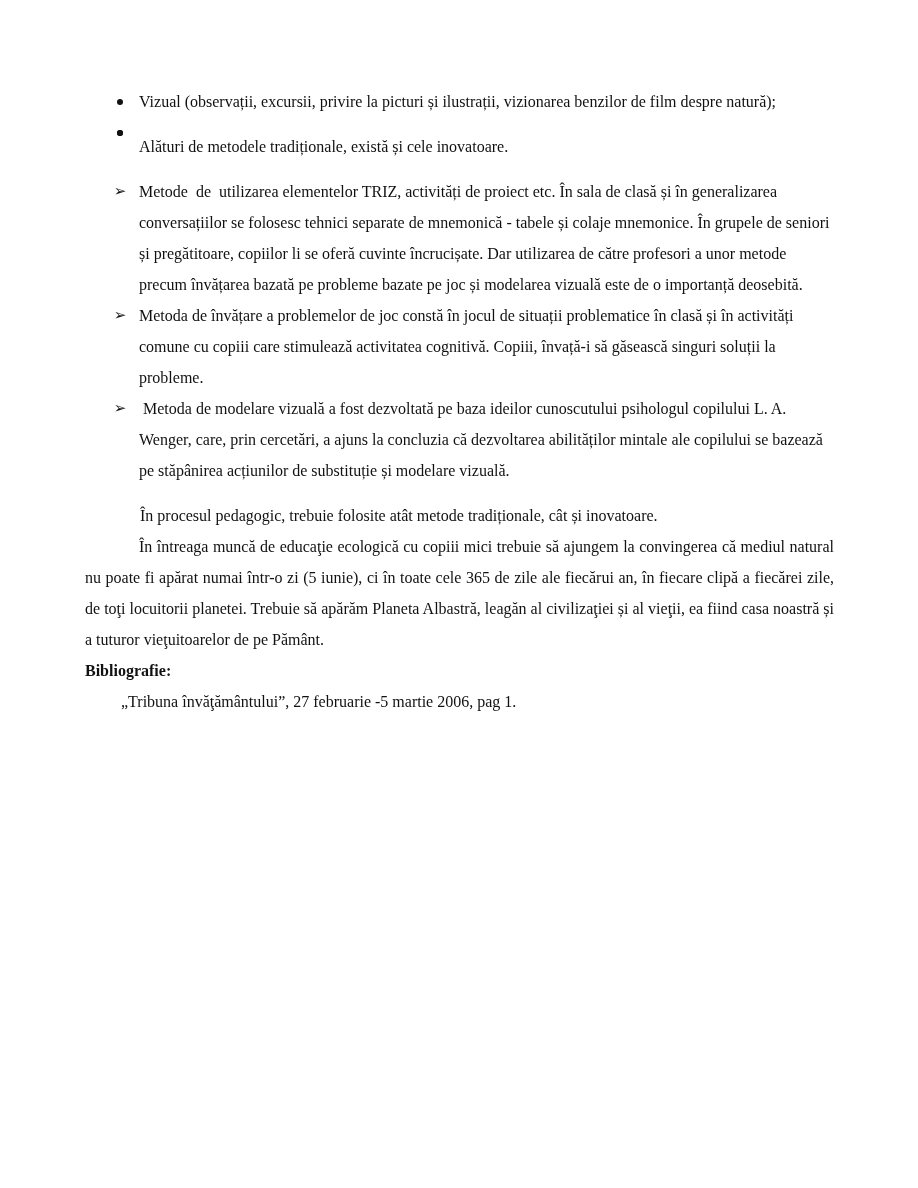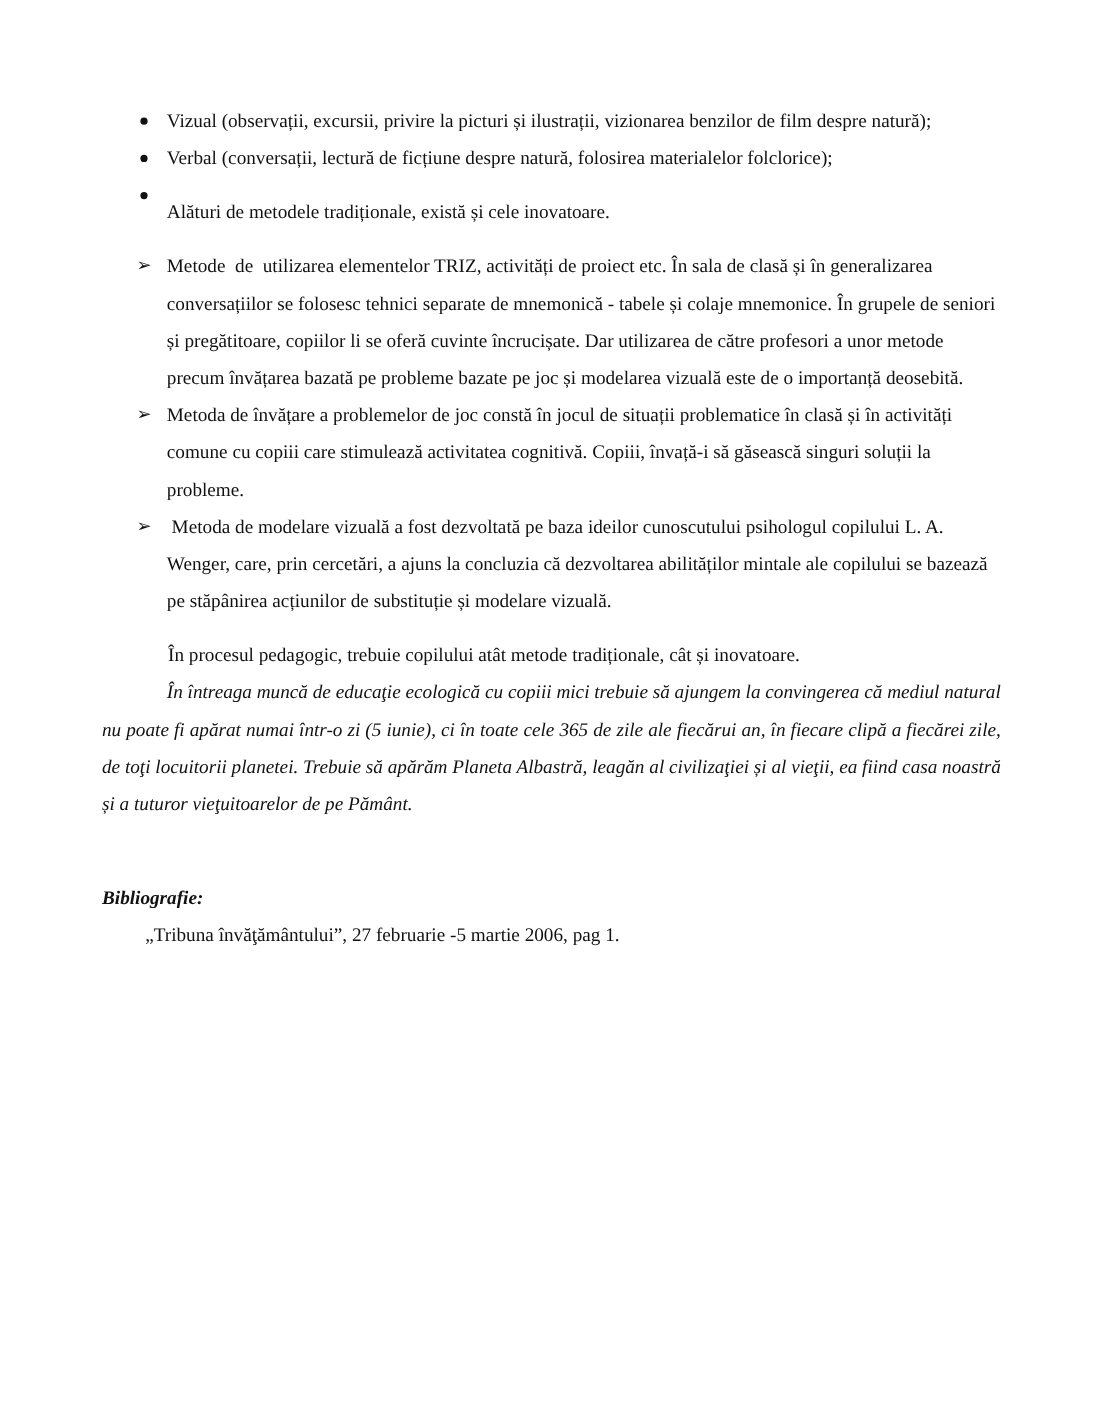--- a/index.html
+++ b/index.html
@@ -8,38 +8,37 @@
   .page { position: absolute; left: 85px; top: 86px; width: 749px; }
   .list { margin: 0; padding: 0; list-style: none; font-family: Liberation Serif, serif; }
   .item { position: relative; padding-left: 54px; line-height: 31px; }
   .bullet { position: absolute; left: 28px; top: 0; width: 14px; text-align: center; }
   .dot { display: inline-block; width: 6px; height: 6px; border-radius: 50%; background: #111; vertical-align: middle; margin-top: -3px; }
   .arrow { font-size: 15px; }
   .p-indent54 { padding-left: 54px; line-height: 31px; }
   .gap1 { height: 14px; }
   .gap2 { height: 14px; }
   .just { text-align: justify; line-height: 31px; }
-  .first-indent { text-indent: 54px; font-style: italic; }
+  .first-indent { text-indent: 54px; }
   .first-indent55 { text-indent: 55px; }
-  .biblio-title { font-weight: bold; font-style: italic; line-height: 31px; margin-top: 47px; }
+  .biblio-title { font-weight: bold; line-height: 31px; }
   .biblio-item { padding-left: 36px; line-height: 31px; }
 </style>
 </head>
 <body>
 
 <div class="page">
 
   <ul class="list">
     <li class="item">
       <span class="bullet"><span class="dot"></span></span>
       <span>Vizual (observații, excursii, privire la picturi și ilustrații, vizionarea benzilor de film despre natură);</span>
     </li>
     <li class="item">
       <span class="bullet"><span class="dot"></span></span>
-      <span>Verbal (conversații, lectură de ficțiune despre natură, folosirea materialelor folclorice);</span>
     </li>
     <li class="item">
       <span class="bullet"><span class="dot"></span></span>
     </li>
   </ul>
 
   <div class="gap1"></div>
   <div class="p-indent54">Alături de metodele tradiționale, există și cele inovatoare.</div>
   <div class="gap2"></div>
 
@@ -52,21 +51,21 @@
       <span class="bullet arrow">➢</span>
       <span>Metoda de învățare a problemelor de joc constă în jocul de situații problematice în clasă și în activități comune cu copiii care stimulează activitatea cognitivă. Copiii, învață-i să găsească singuri soluții la probleme.</span>
     </li>
     <li class="item">
       <span class="bullet arrow">➢</span>
       <span style="white-space: pre-wrap;"> Metoda de modelare vizuală a fost dezvoltată pe baza ideilor cunoscutului psihologul copilului L. A. Wenger, care, prin cercetări, a ajuns la concluzia că dezvoltarea abilităților mintale ale copilului se bazează pe stăpânirea acțiunilor de substituție și modelare vizuală.</span>
     </li>
   </ul>
 
   <div class="gap2"></div>
-  <div class="just first-indent55">În procesul pedagogic, trebuie copilului atât metode tradiționale, cât și inovatoare.</div>
+  <div class="just first-indent55">În procesul pedagogic, trebuie folosite atât metode tradiționale, cât și inovatoare.</div>
   <div class="just first-indent">În întreaga muncă de educaţie ecologică cu copiii mici trebuie să ajungem la convingerea că mediul natural nu poate fi apărat numai într-o zi (5 iunie), ci în toate cele 365 de zile ale fiecărui an, în fiecare clipă a fiecărei zile, de toţi locuitorii planetei. Trebuie să apărăm Planeta Albastră, leagăn al civilizaţiei și al vieţii, ea fiind casa noastră și a tuturor vieţuitoarelor de pe Pământ.</div>
 
   <div class="biblio-title">Bibliografie:</div>
   <div>
     <div class="biblio-item">„Tribuna învăţământului”, 27 februarie -5 martie 2006, pag 1.</div>
   </div>
 
 </div>
 
 </body></html>

